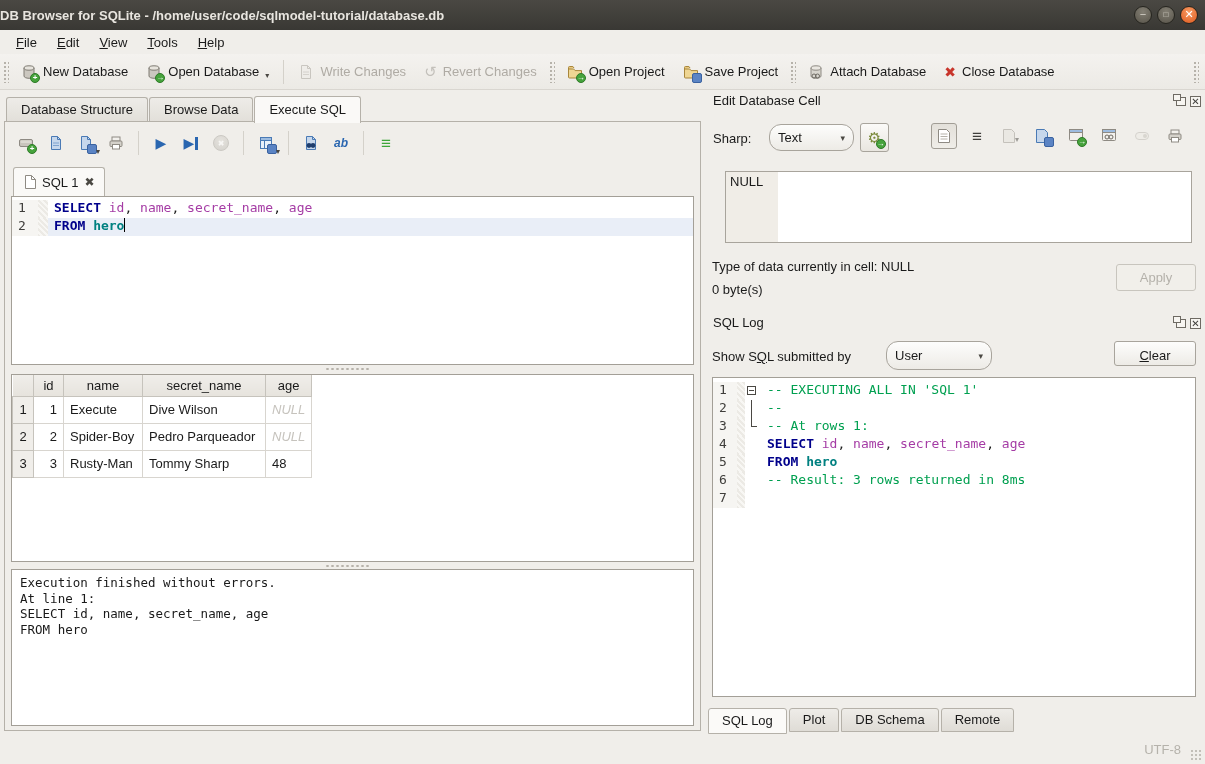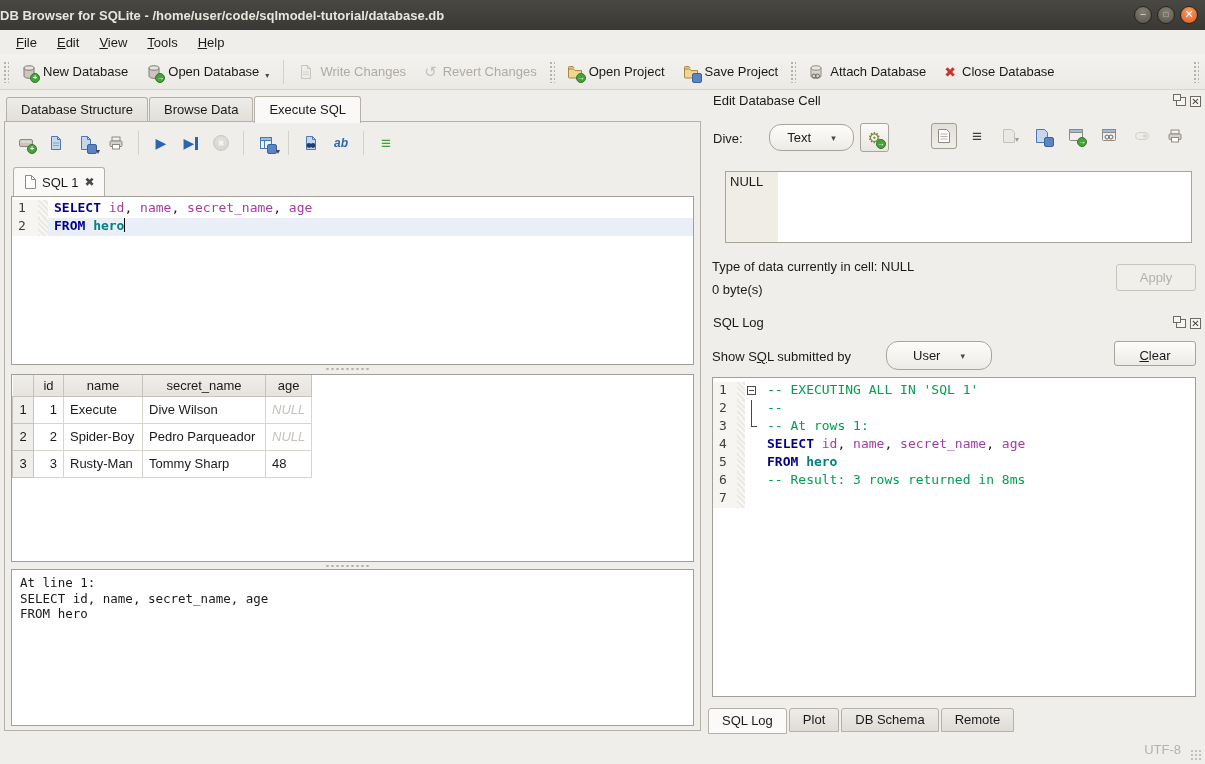--- a/index.html
+++ b/index.html
@@ -103,21 +103,21 @@
   
   .dock-title { position:absolute; font-size:13px; }
   .dockbtns { position:absolute; display:flex; gap:4px; align-items:center; }
   .float-ic { position:relative; width:10px; height:9px; border:1px solid #6E6A63; background:#F7F5F1; display:inline-block; }
   .float-ic::before { content:""; position:absolute; left:-4px; top:-4px; width:6px; height:5px;
     border:1px solid #6E6A63; background:#F7F5F1; }
   .dock-x { font-size:10px; line-height:10px; color:#3F3E3B; border:1px solid #6E6A63; background:#F7F5F1;
     width:11px; height:11px; text-align:center; }
   .combo { position:absolute; border:1px solid #A8A49C; border-radius:12px;
     background:linear-gradient(#FDFDFC,#EDEBE6); display:flex; align-items:center;
-    justify-content:center; padding:0 8px;gap:20px; }
+    justify-content:space-between; padding:0 8px;gap:20px; }
   .combo .arr { font-size:9px; color:#4A4843; }
   .btn { position:absolute; border:1px solid #A8A49C; border-radius:3px; text-align:center;
     background:linear-gradient(#FDFDFC,#EDEBE6); }
   .btn.disabled { color:#B4B1AA; background:#F1EFEA; border-color:#C8C5BE; }
   .gearbtn { position:absolute; width:29px; height:29px; border:1px solid #A8A49C; border-radius:3px;
     background:linear-gradient(#FBFAF8,#E9E6E0); display:flex; align-items:center; justify-content:center; }
   .mode-icons { position:absolute; display:flex; gap:7px; }
   .ibtn.pressed { border:1px solid #A19D95; border-radius:3px; background:linear-gradient(#E3E0DA,#EFEDE8); }
   .cell-edit { position:absolute; left:725px; top:171px; width:467px; height:72px;
     background:#FFF; border:1px solid #A8A49C; display:flex; }
@@ -398,33 +398,34 @@
         <td>Tommy Sharp</td>
         <td>48</td>
       </tr>
     </tbody>
       </table>
   </div>
 
   <div class="hsplit" style="top:442px"></div>
 
   <div class="message mono">
+    <div>Execution finished without errors.</div>
     <div>At line 1:</div>
     <div>SELECT id, name, secret_name, age</div>
     <div>FROM hero</div>
   </div>
 </div>
 
 <div class="dock-title" style="left:713px;top:93px">Edit Database Cell</div>
 <div class="dockbtns" style="left:1176px;top:96px">
   <span class="float-ic"></span>
   <span class="dock-x">✕</span>
 </div>
 
-<div class="dock-title" style="left:713px;top:131px">Dive:</div>
+<div class="dock-title" style="left:713px;top:131px">Sharp:</div>
 <div class="combo" style="left:769px;top:124px;width:85px;height:27px">
   <span>Text</span>
   <span class="arr">▾</span>
 </div>
 <div class="gearbtn" style="left:860px;top:123px">
   <span class="icwrap" style="display:flex;align-items:center;justify-content:center">
     <span class="glyph" style="font-size:15px;color:#7A8A3A">⚙</span>
     <span class="badge">→</span>
   </span>
 </div>

